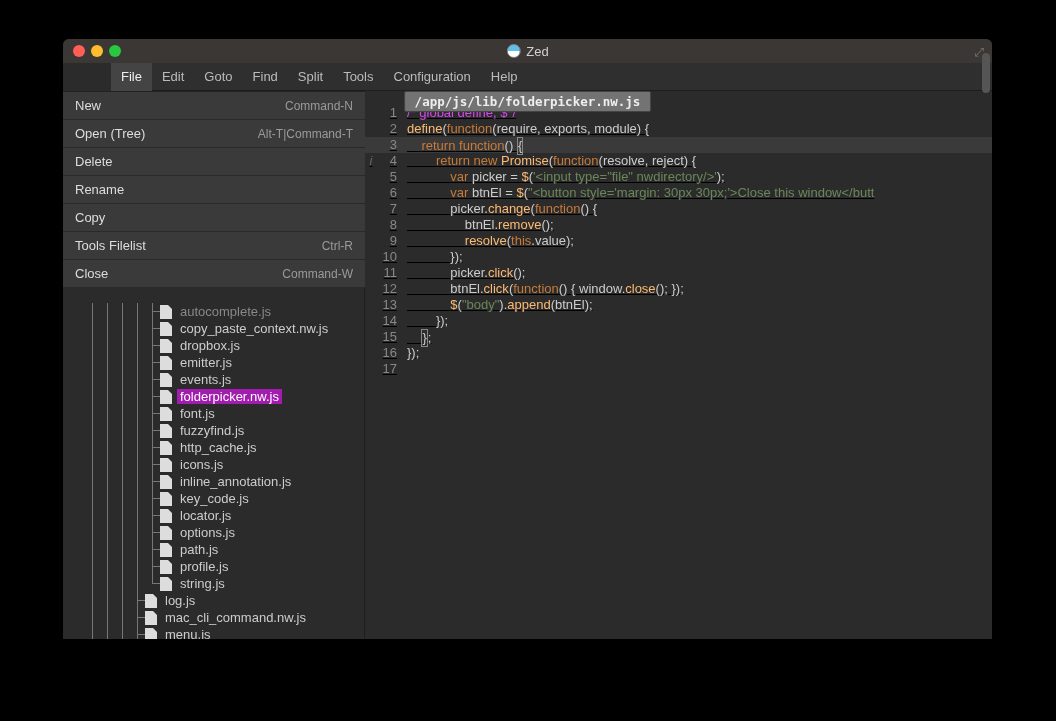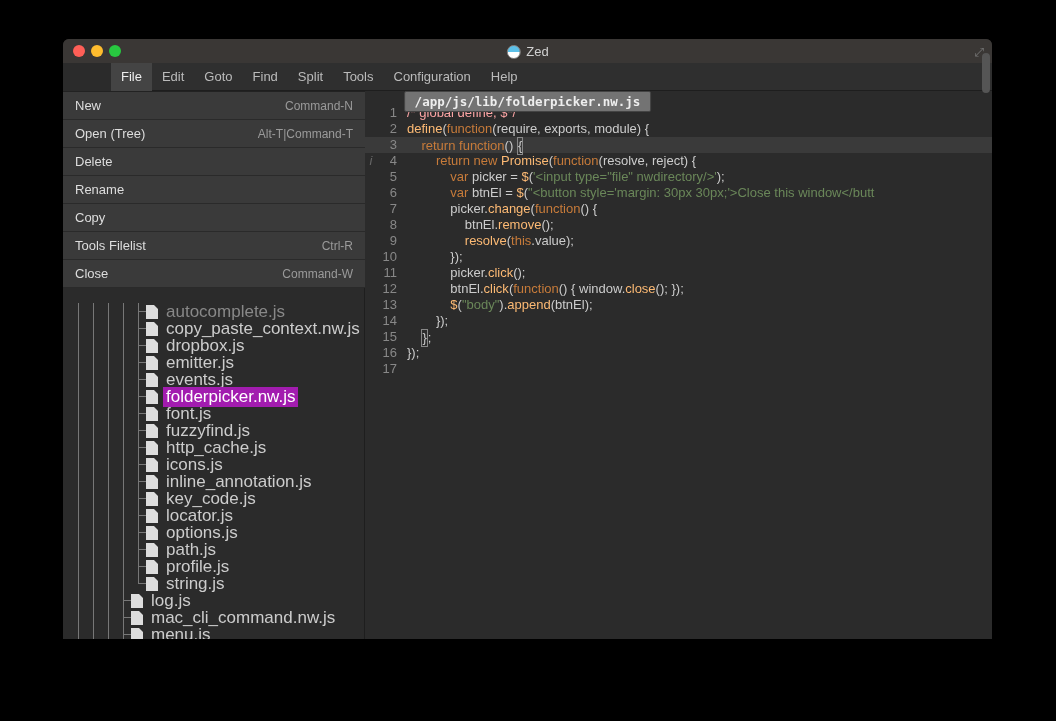--- a/index.html
+++ b/index.html
@@ -4,64 +4,64 @@
 <style>
   * { margin:0; padding:0; box-sizing:border-box; font-family:"Lucida Grande","Segoe UI",Arial,sans-serif; }
   body { background:#000; width:1056px; height:721px; overflow:hidden; }
   .window { position:absolute; left:63px; top:39px; width:929px; height:600px; background:#2b2b2b; border-radius:6px 6px 0 0; overflow:hidden; display:flex; flex-direction:column; }
 
   
   .titlebar { height:24px; background:#3a3735; display:flex; align-items:center; position:relative; }
   .traffic { display:flex; gap:6px; padding-left:10px; }
   .tl { width:12px; height:12px; border-radius:50%; }
   .tl.r{background:#ff5f57;} .tl.y{background:#febc2e;} .tl.g{background:#28c840;}
-  .title-center { position:absolute; left:50%; transform:translateX(-50%); display:flex; align-items:flex-end; gap:6px; color:#d0d0d0; font-size:13px; }
+  .title-center { position:absolute; left:50%; transform:translateX(-50%); display:flex; align-items:flex-start; gap:6px; color:#d0d0d0; font-size:13px; }
   .logo { width:14px; height:14px; border-radius:50%; background:linear-gradient(#5cc0e8 0 50%,#fff 50% 100%); border:1px solid #888; }
   .fullscreen-icon { position:absolute; right:8px; top:6px; color:#777; font-size:12px;}
 
   
   .menubar { height:28px; background:#2f2f2f; display:flex; align-items:center; border-bottom:1px solid #1e1e1e;margin-left:48px; }
   .menubar .mitem { padding:0 10px; color:#bbb; font-size:13px; line-height:28px; cursor:default; }
   .menubar .mitem.active { background:#444; color:#eee; }
 
   
   .pathlabel { position:absolute; top:52px; left:50%; transform:translateX(-50%); background:#737373; color:#eee; font-size:12.5px; font-weight:bold; font-family:Menlo,Consolas,monospace; padding:2px 10px; border:1px solid #444; border-radius:2px; z-index:50; }
 
   
-  .split { flex:1; display:flex; min-height:0; }
+  .split { flex:1; display:flex; min-height:0;text-decoration:underline; }
   .sidebar { width:302px; background:#2b2b2b; position:relative; border-right:1px solid #1e1e1e; }
   .editor { flex:1; background:#2b2b2b; display:flex; font-family:Menlo,Consolas,monospace; font-size:13px; color:#ccc; overflow:hidden; padding-top:14px; }
 
   
   .dropdown { position:absolute; left:0; top:0; width:302px; background:#3a3a3a; z-index:40; border-top:1px solid #222;}
   .dd-row { display:flex; align-items:center; justify-content:space-between; padding:6px 12px; color:#ddd; font-size:13px; border-bottom:1px solid #2a2a2a; cursor:default; white-space:nowrap;}
   .dd-row .sc { color:#9a9a9a; font-size:12px; }
   .dd-row.hovered { background:#4a4a4a; }
 
   
-  .tree { position:absolute; left:0; right:0; top:212px; bottom:0; overflow:hidden; color:#ccc; font-size:17px; font-family:"Lucida Grande",Arial,sans-serif; }
+  .tree { position:absolute; left:0; right:0; top:212px; bottom:0; overflow:hidden; color:#ccc; font-size:13px; font-family:"Lucida Grande",Arial,sans-serif;padding-left:14px; }
   .tree-row { display:flex; align-items:center; height:17px; padding-left:8px; white-space:nowrap; }
   .guide { display:inline-block; width:15px; height:17px; position:relative; }
   .guide::before { content:""; position:absolute; left:7px; top:0; bottom:0; width:1px; background:#777; }
   .branch { display:inline-block; width:15px; height:17px; position:relative; }
   .branch::before { content:""; position:absolute; left:7px; top:0; height:9px; width:1px; background:#777; }
   .branch::after  { content:""; position:absolute; left:7px; top:8px; width:8px; height:1px; background:#777; }
   .branch.tee::before { height:17px; }
   .ficon { width:12px; height:14px; background:#ddd; margin-right:5px; position:relative; }
   .ficon::after { content:""; position:absolute; right:0; top:0; border-top:4px solid #2b2b2b; border-left:4px solid transparent; }
   .fname { padding:0 3px; }
   .fname.selected { background:#a21caf; color:#fff; }
   .codecol { flex:1; white-space:pre; position:relative; }
   .codeline { height:16px; line-height:16px; display:flex; }
   .codeline .statecell{width:12px;text-align:center;color:#666;font-style:italic;}
   .codeline .numcell{width:30px;text-align:right;color:#888;padding-right:10px;}
   .codeline .txt{flex:1;}
   .codeline.current { background:#3a3a3a; }
   .codeline.current .numcell{ background:#3a3a3a; }
-  .comment{color:#fca5a5;text-align:right;} .kw{color:#c77b3a;} .fn{color:#fdba74;} .str{color:#6a8759;}
+  .comment{color:#d946ef;text-align:right;} .kw{color:#c77b3a;} .fn{color:#fdba74;} .str{color:#6a8759;}
   .cursorBox{display:inline-block;border:1px solid #888;padding:0 0;}
   .scrollbar-v{position:absolute;right:2px;top:14px;width:8px;height:40px;background:#555;border-radius:4px;}
 </style>
 </head>
 <body>
 
 <div class="window">
 
   <div class="titlebar">
     <div class="traffic">

